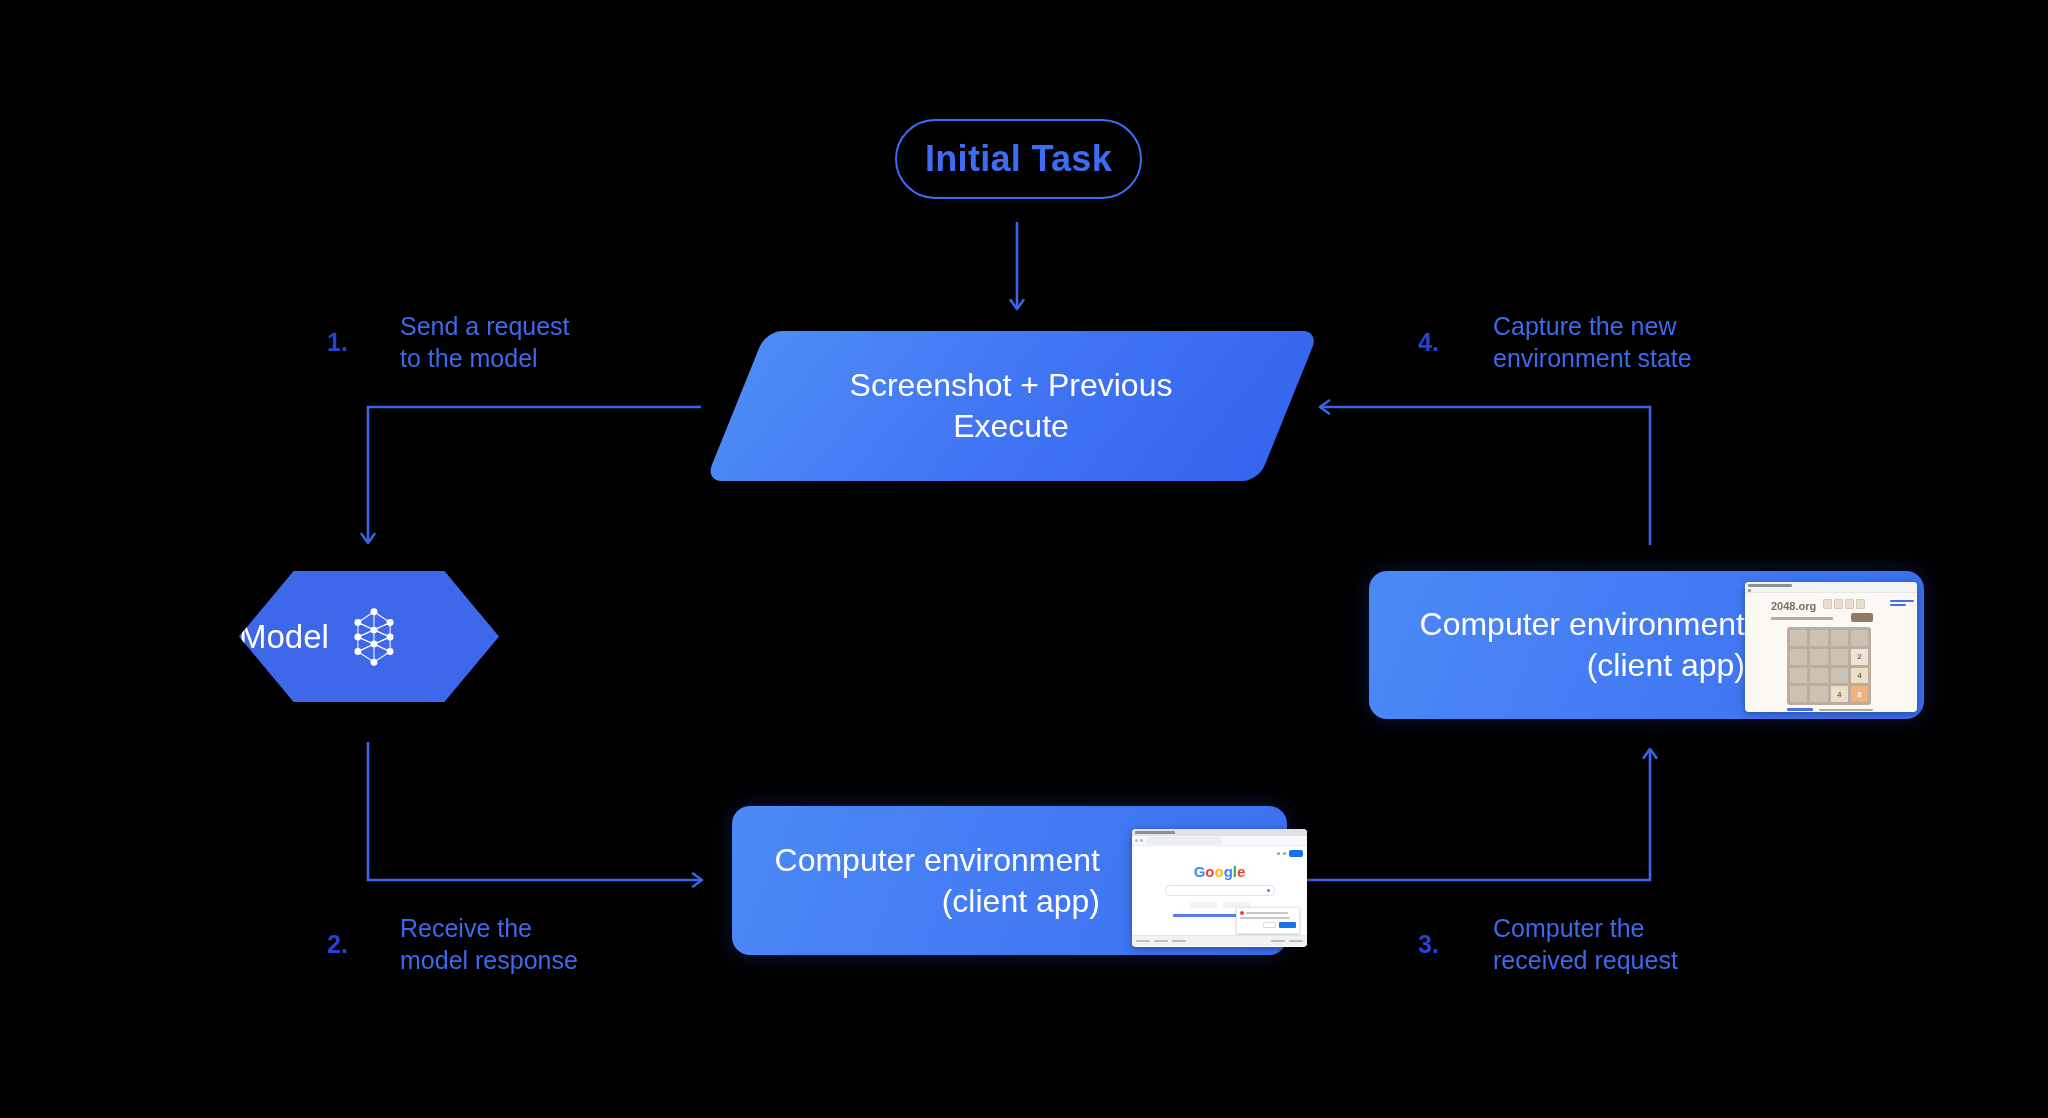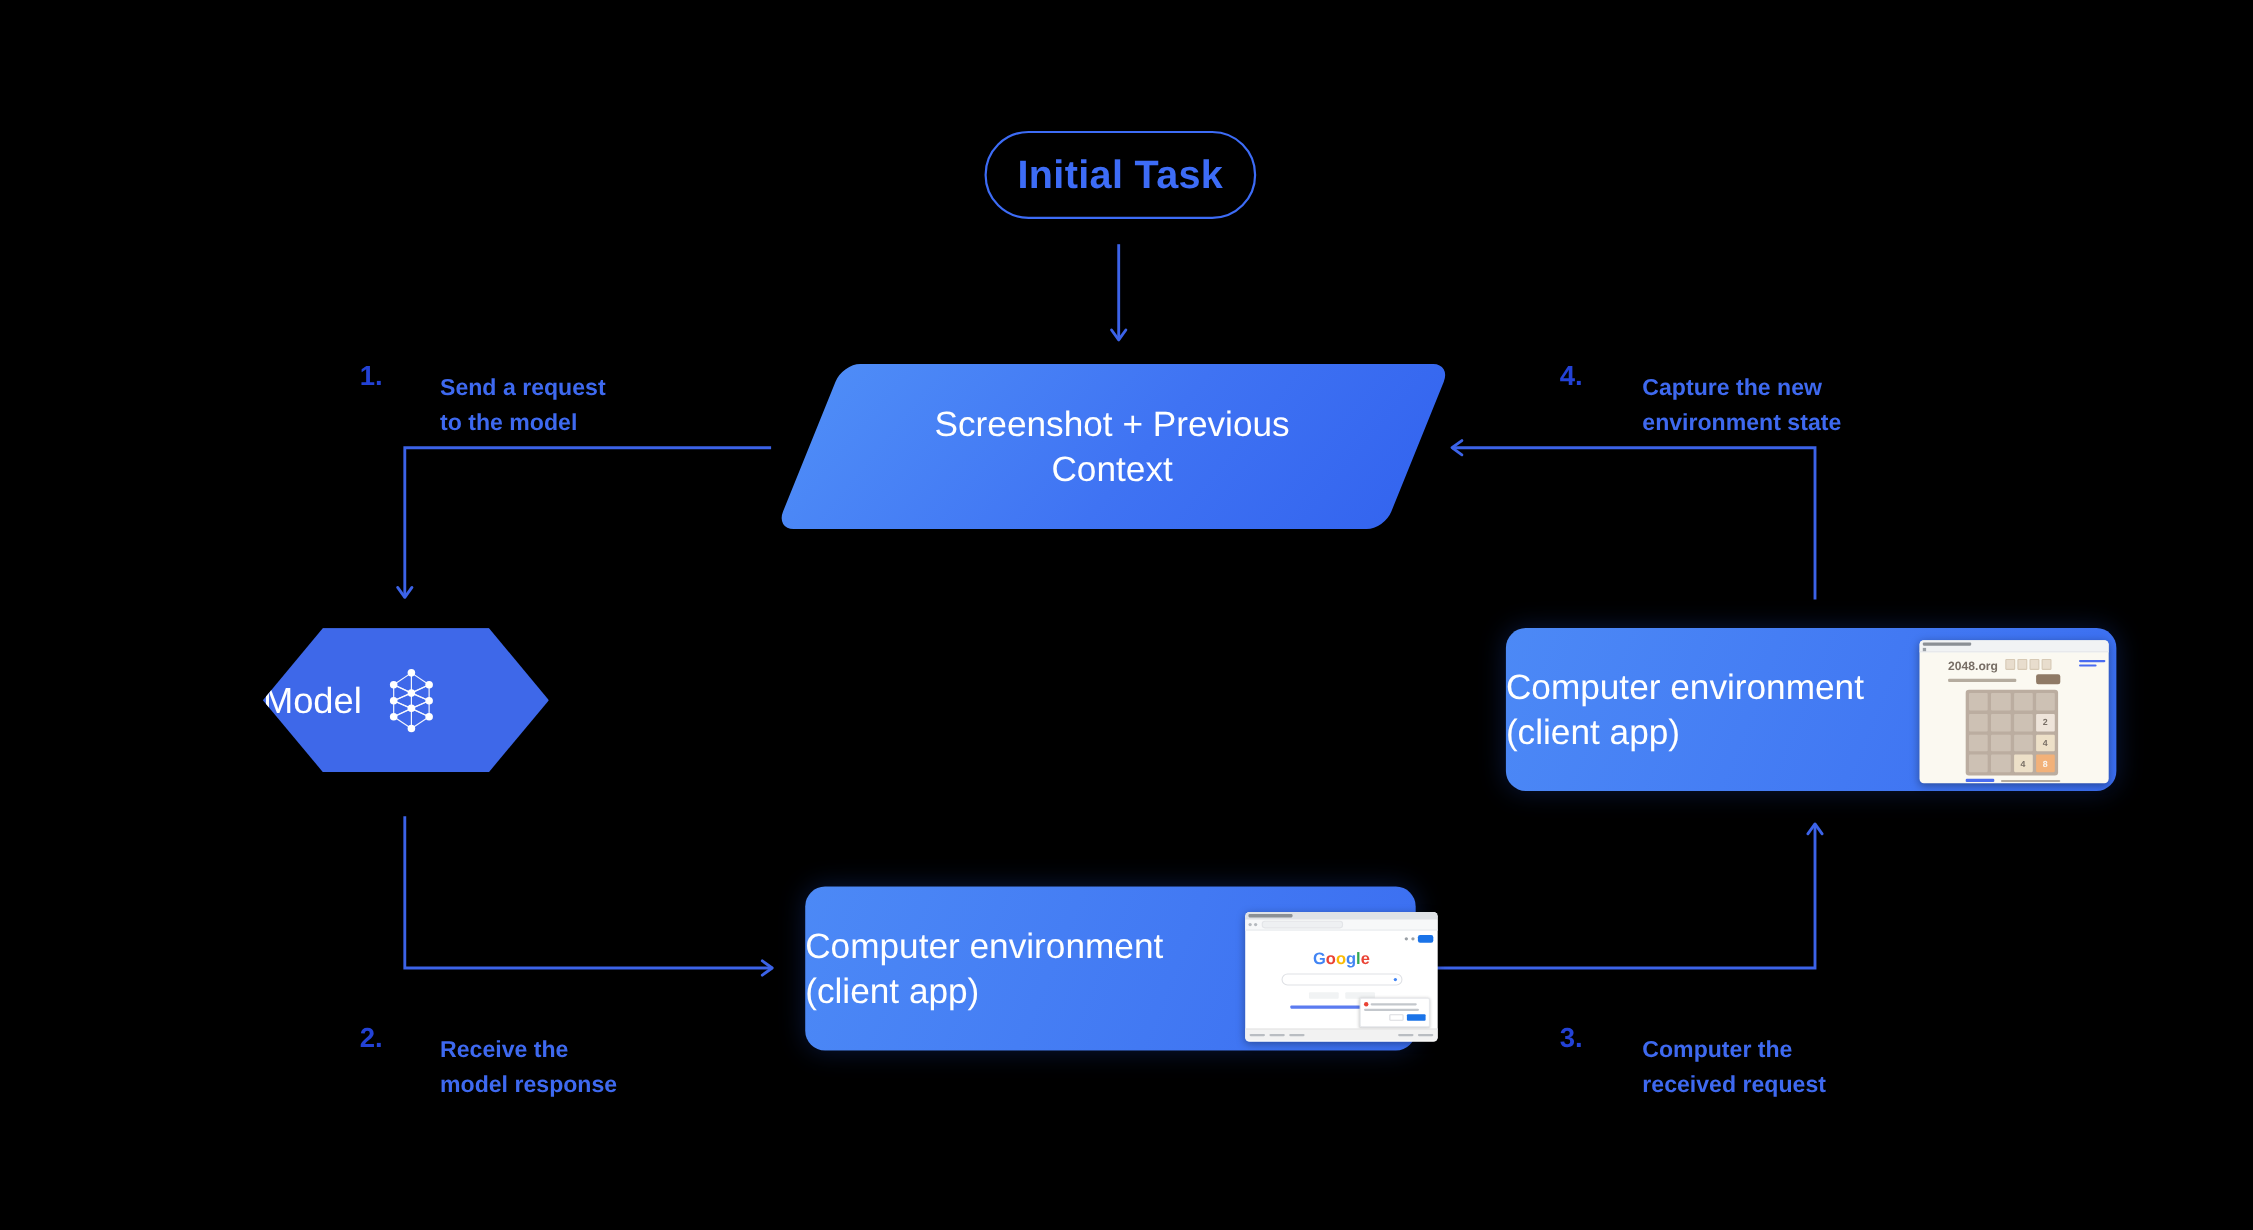--- a/index.html
+++ b/index.html
@@ -47,29 +47,29 @@
   
   .env {
     position:absolute; width:555px; border-radius:18px;
     background:linear-gradient(112deg, var(--box-gradient-light,#4C89F6) 0%, var(--box-gradient-dark,#3B6EF1) 100%);
     box-shadow:0 0 24px rgba(40,90,230,.25);
   }
   .env-bottom { left:732px; top:806px; height:149px; }
   .env-right  { left:1369px; top:571px; height:148px; }
   .env-label {
     position:absolute; top:0; bottom:0; left:0; display:flex; flex-direction:column;
-    align-items:flex-start; justify-content:center; color:var(--text-white,#fff);
+    align-items:flex-end; justify-content:center; color:var(--text-white,#fff);
     font-size:32px; line-height:41px; font-weight:500; text-align:center;
   }
   .env-bottom .env-label { width:368px; }
   .env-right  .env-label { width:376px; }
 
   
   .step-num  { position:absolute; font-size:25px; font-weight:600; color:var(--step-number-blue,#2342D6); }
-  .step-text { position:absolute; font-size:21px; font-weight:700; line-height:32px; color:var(--label-blue,#3E69EF);margin-top:27px; }
+  .step-text { position:absolute; font-size:25px; font-weight:400; line-height:32px; color:var(--label-blue,#3E69EF); }
   #s1n { left:327px;  top:328px; }  #s1t { left:400px;  top:310px; }
   #s2n { left:327px;  top:930px; }  #s2t { left:400px;  top:912px; }
   #s3n { left:1418px; top:930px; }  #s3t { left:1493px; top:912px; }
   #s4n { left:1418px; top:328px; }  #s4t { left:1493px; top:310px; }
 
   
   .mini { position:absolute; background:#fff; border-radius:4px; overflow:hidden; box-shadow:0 2px 8px rgba(0,0,0,.35); }
   .mini-google { left:1100px; top:829px; width:175px; height:118px;margin-left:32px; }
   .mg-tabbar { height:7px; background:#dfe2e6; position:relative; }
   .mg-tabtext { position:absolute; left:3px; top:2px; width:40px; height:3px; background:#8b9095; border-radius:1px; }
@@ -134,21 +134,21 @@
     <path class="conn" d="M 1650 545 V 407 H 1320" marker-end="url(#chev)"></path>
   </svg>
 
   <div class="pill">
     <span class="pill-label">Initial Task</span>
   </div>
 
   <div class="para-shape"></div>
   <div class="para-label">
     <div>Screenshot + Previous</div>
-    <div>Context</div>
+    <div>Execute</div>
   </div>
 
   <div class="hex">
     <span class="hex-label">Model</span>
     <svg class="nn-icon" viewBox="0 0 60 80">
       <g class="nn-edge">
         <line x1="30" y1="7" x2="9" y2="21"></line>
           <line x1="30" y1="7" x2="51" y2="21"></line>
           <line x1="30" y1="7" x2="30" y2="31"></line>
         <line x1="9" y1="21" x2="30" y2="31"></line>

